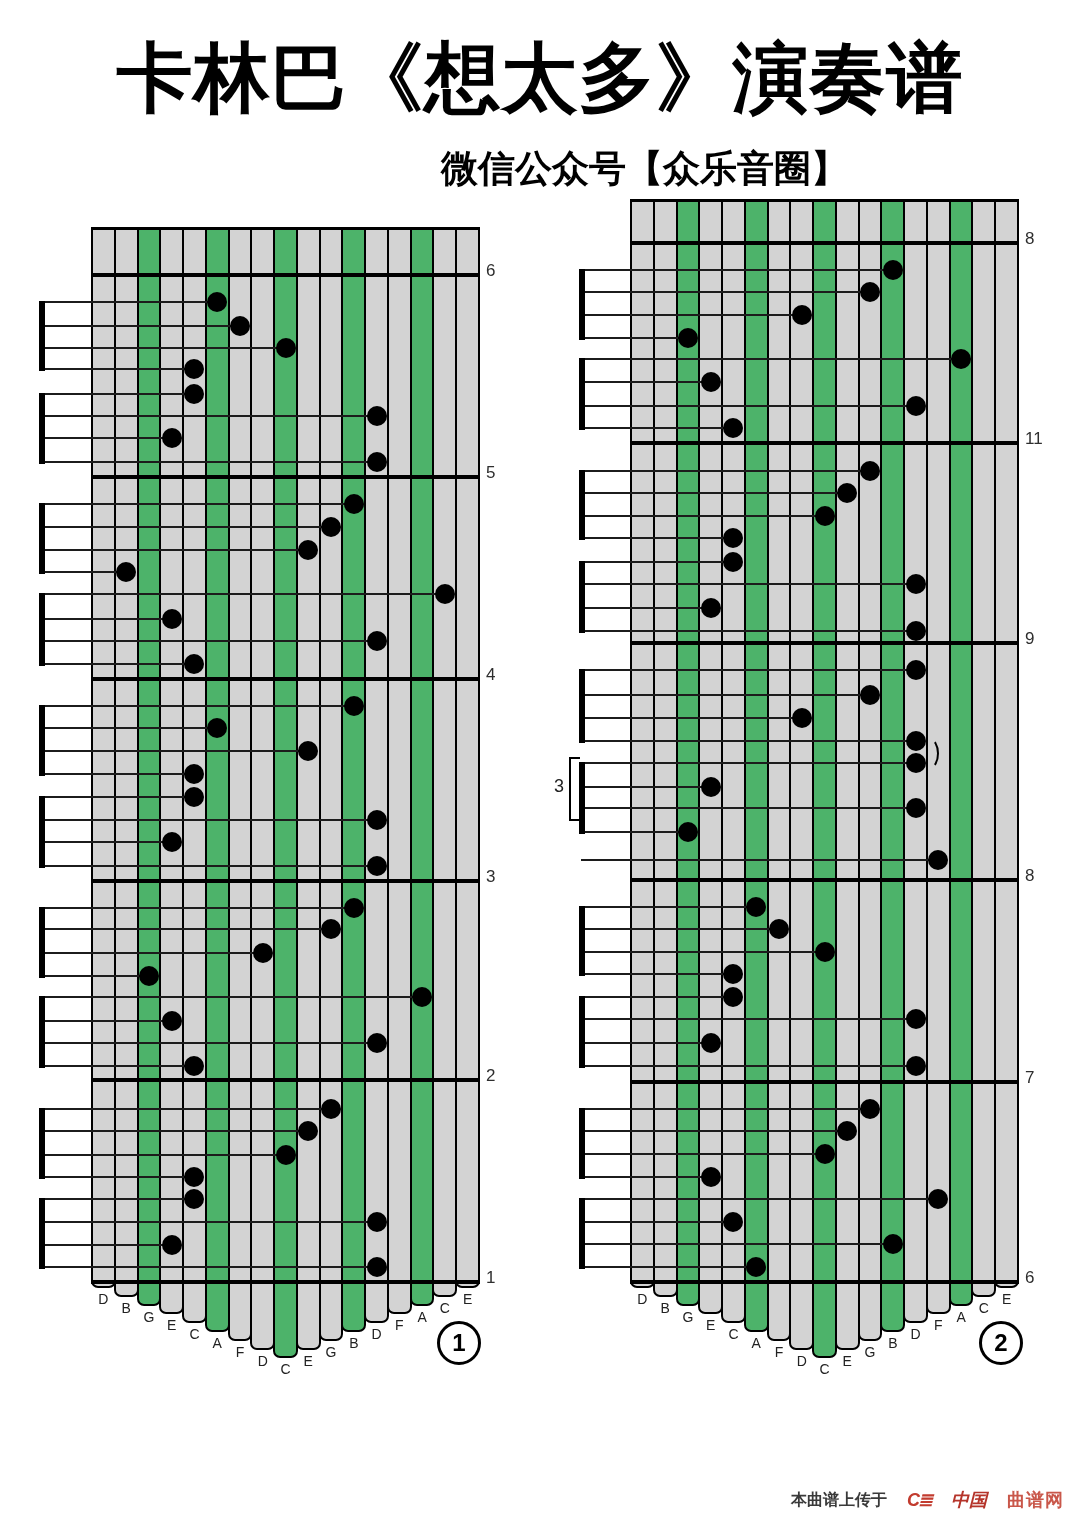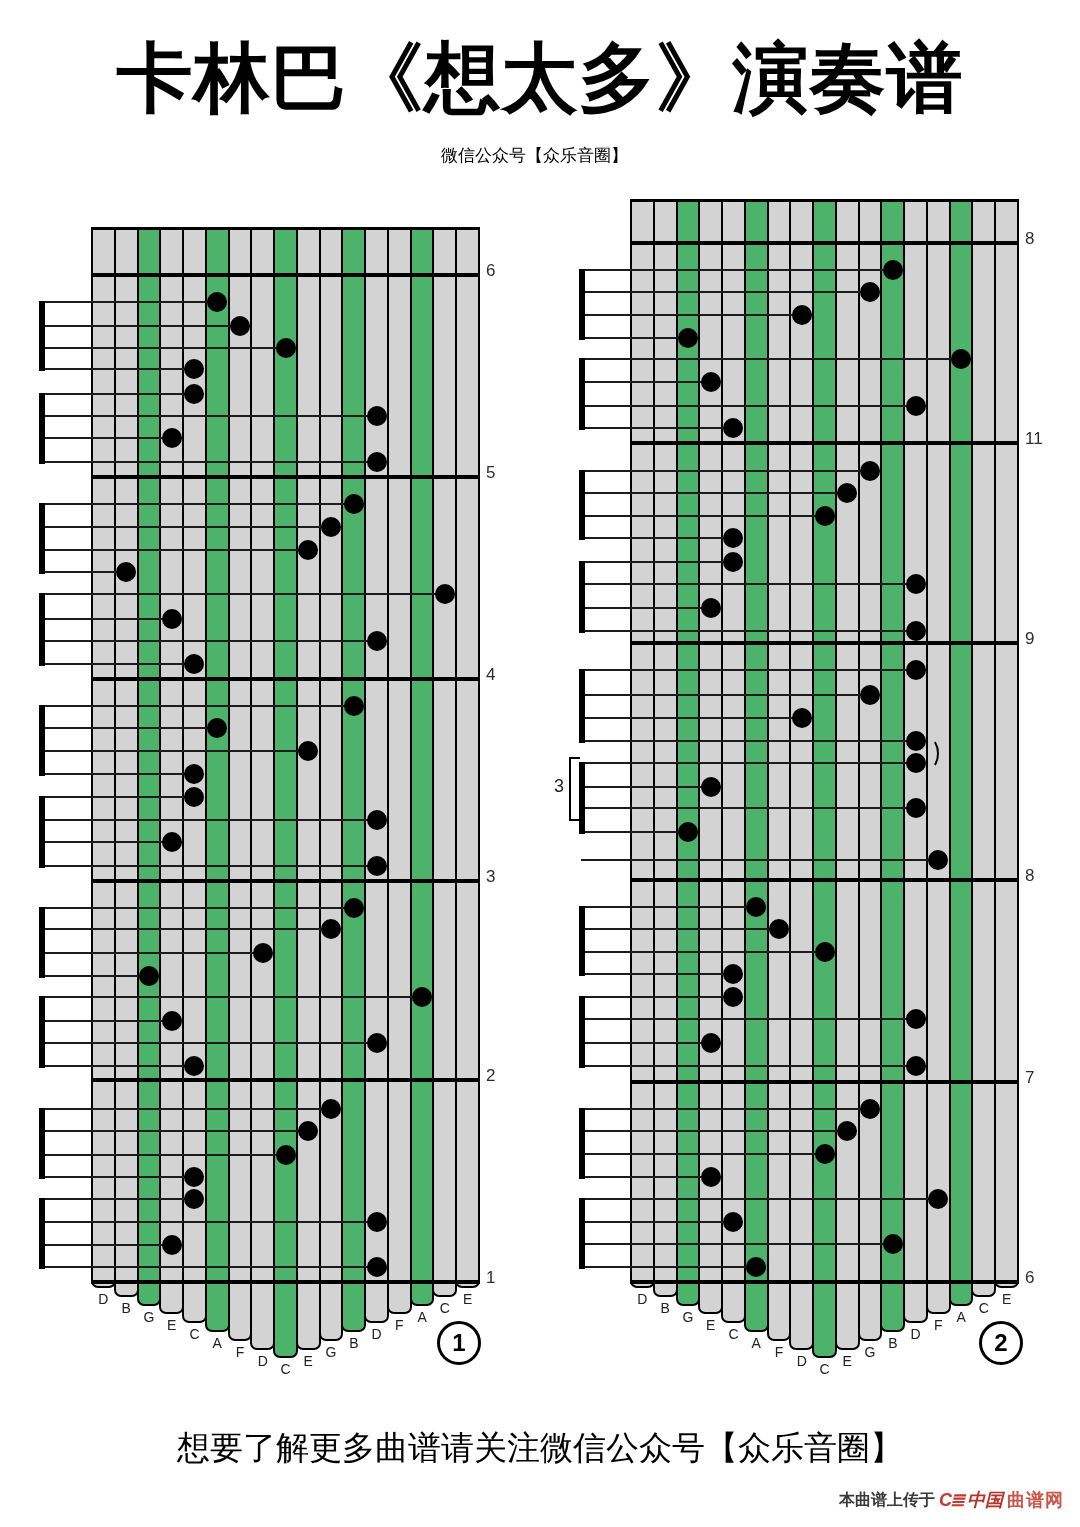--- a/index.html
+++ b/index.html
@@ -1,39 +1,39 @@
 <!DOCTYPE html>
 <html><head>
 <meta charset="utf-8">
 <style>
   html,body{margin:0;padding:0;background:#ffffff;}
   #page{position:relative;width:1080px;height:1527px;background:#fff;overflow:hidden;
         font-family:"Liberation Sans",sans-serif;}
   .title{position:absolute;left:0;top:28px;width:1080px;text-align:center;
          font-size:76px;font-weight:900;color:#000;letter-spacing:1px;
          font-family:"DejaVu Sans","Liberation Sans",sans-serif;}
-  .subtitle-account{position:absolute;left:441px;top:144px;font-size:17px;font-weight:400;color:#000;}
+  .subtitle-account{position:absolute;left:441px;top:144px;font-size:37px;font-weight:700;color:#000;}
   .subtitle-key{position:absolute;left:798px;top:144px;font-size:27px;font-weight:700;color:#000;}
   .stripe{position:absolute;box-sizing:border-box;border:2px solid #000;border-radius:0 0 7px 7px;}
   .hline{position:absolute;background:#000;}
   .beatline{position:absolute;background:#1c1c1c;}
   .beam{position:absolute;background:#000;}
   .dot{position:absolute;width:20px;height:20px;border-radius:50%;background:#000;}
   .mnum{position:absolute;font-size:17px;color:#2e2e2e;}
   .tine-label{position:absolute;width:20px;text-align:center;font-size:14px;color:#222;}
   .circle-num{position:absolute;width:38px;height:38px;border:3px solid #000;border-radius:50%;
               text-align:center;line-height:38px;font-size:24px;font-weight:700;color:#000;background:#fff;}
   .triplet-label{position:absolute;font-size:18px;color:#222;}
   .triplet-bracket{position:absolute;width:9px;border-left:2px solid #000;border-top:2px solid #000;
                    border-bottom:2px solid #000;}
   .tie{position:absolute;width:15px;height:27px;border:2.5px solid transparent;
        border-right-color:#000;border-radius:50%;}
   .slogan{position:absolute;left:0;top:1426px;width:1080px;text-align:center;font-size:33px;color:#000;
           font-family:"Liberation Serif","DejaVu Serif",serif;}
-  .credit{position:absolute;right:16px;top:1488px;font-size:16px;display:flex;align-items:center;gap:4px;}
+  .credit{position:absolute;right:16px;top:1488px;font-size:16px;display:flex;align-items:center;gap:20px;}
   .credit-prefix{color:#3a3a3a;font-weight:700;}
   .credit-icon{color:#c23b2e;font-weight:900;font-size:18px;font-style:italic;letter-spacing:-2px;}
   .credit-site-bold{color:#b5342a;font-weight:900;font-style:italic;font-size:18px;}
   .credit-site-light{color:#c9574a;font-weight:900;font-size:18px;letter-spacing:1px;}
 </style>
 </head>
 <body>
 
 <div id="page">
   <div class="title">卡林巴《想太多》演奏谱</div>
@@ -316,20 +316,19 @@
       <div class="dot" style="left: 928.327px; top: 1189px;"></div>
       <div class="dot" style="left: 723.442px; top: 1212px;"></div>
       <div class="dot" style="left: 882.798px; top: 1234px;"></div>
       <div class="dot" style="left: 746.207px; top: 1257px;"></div>
       <div class="triplet-bracket" style="left: 569px; top: 757px; height: 60px;"></div>
       <div class="triplet-label" style="left: 554px; top: 776px;">3</div>
       <div class="tie" style="left: 920px; top: 738px;"></div>
       <div class="circle-num" style="left: 979px; top: 1321px;">2</div>
     </div>
 
-  <div class="slogan">想要了解更多曲谱请关注微信公众号【众乐音圈】</div>
   <div class="credit">
     <span class="credit-prefix">本曲谱上传于</span>
     <span class="credit-icon">C≣</span>
     <span class="credit-site-bold">中国</span>
     <span class="credit-site-light">曲谱网</span>
   </div>
 </div>
 
 </body></html>

